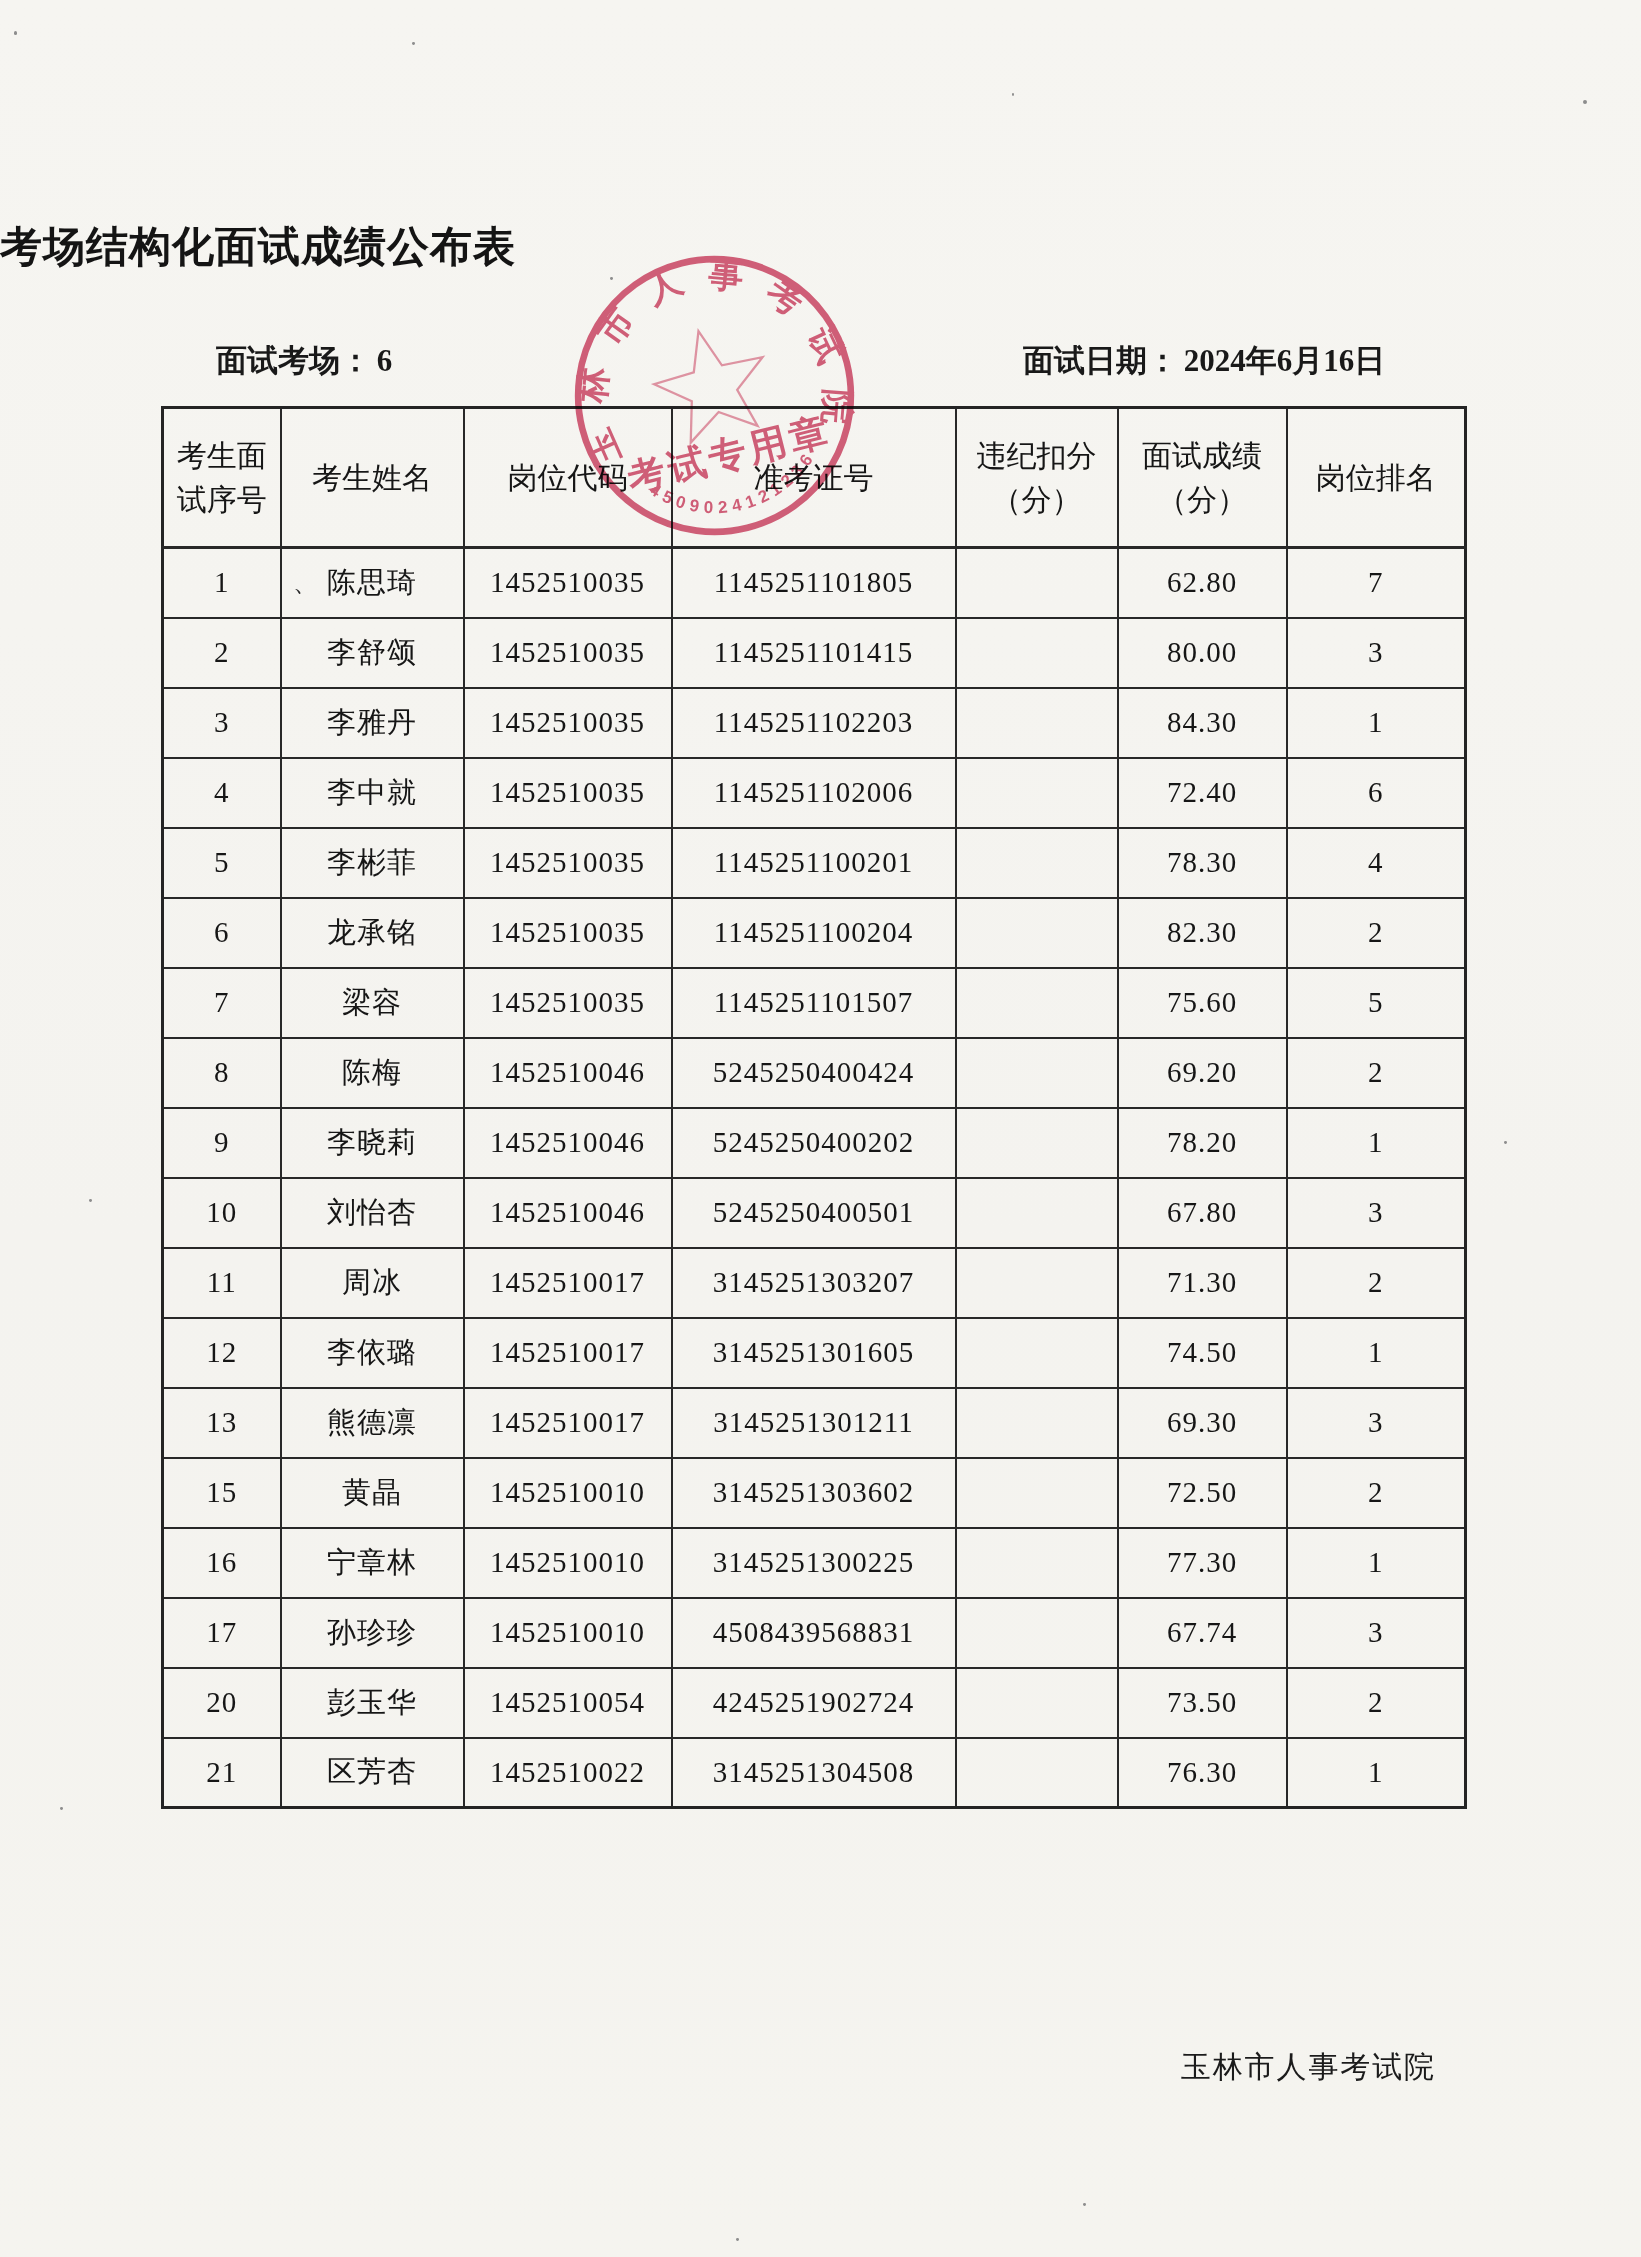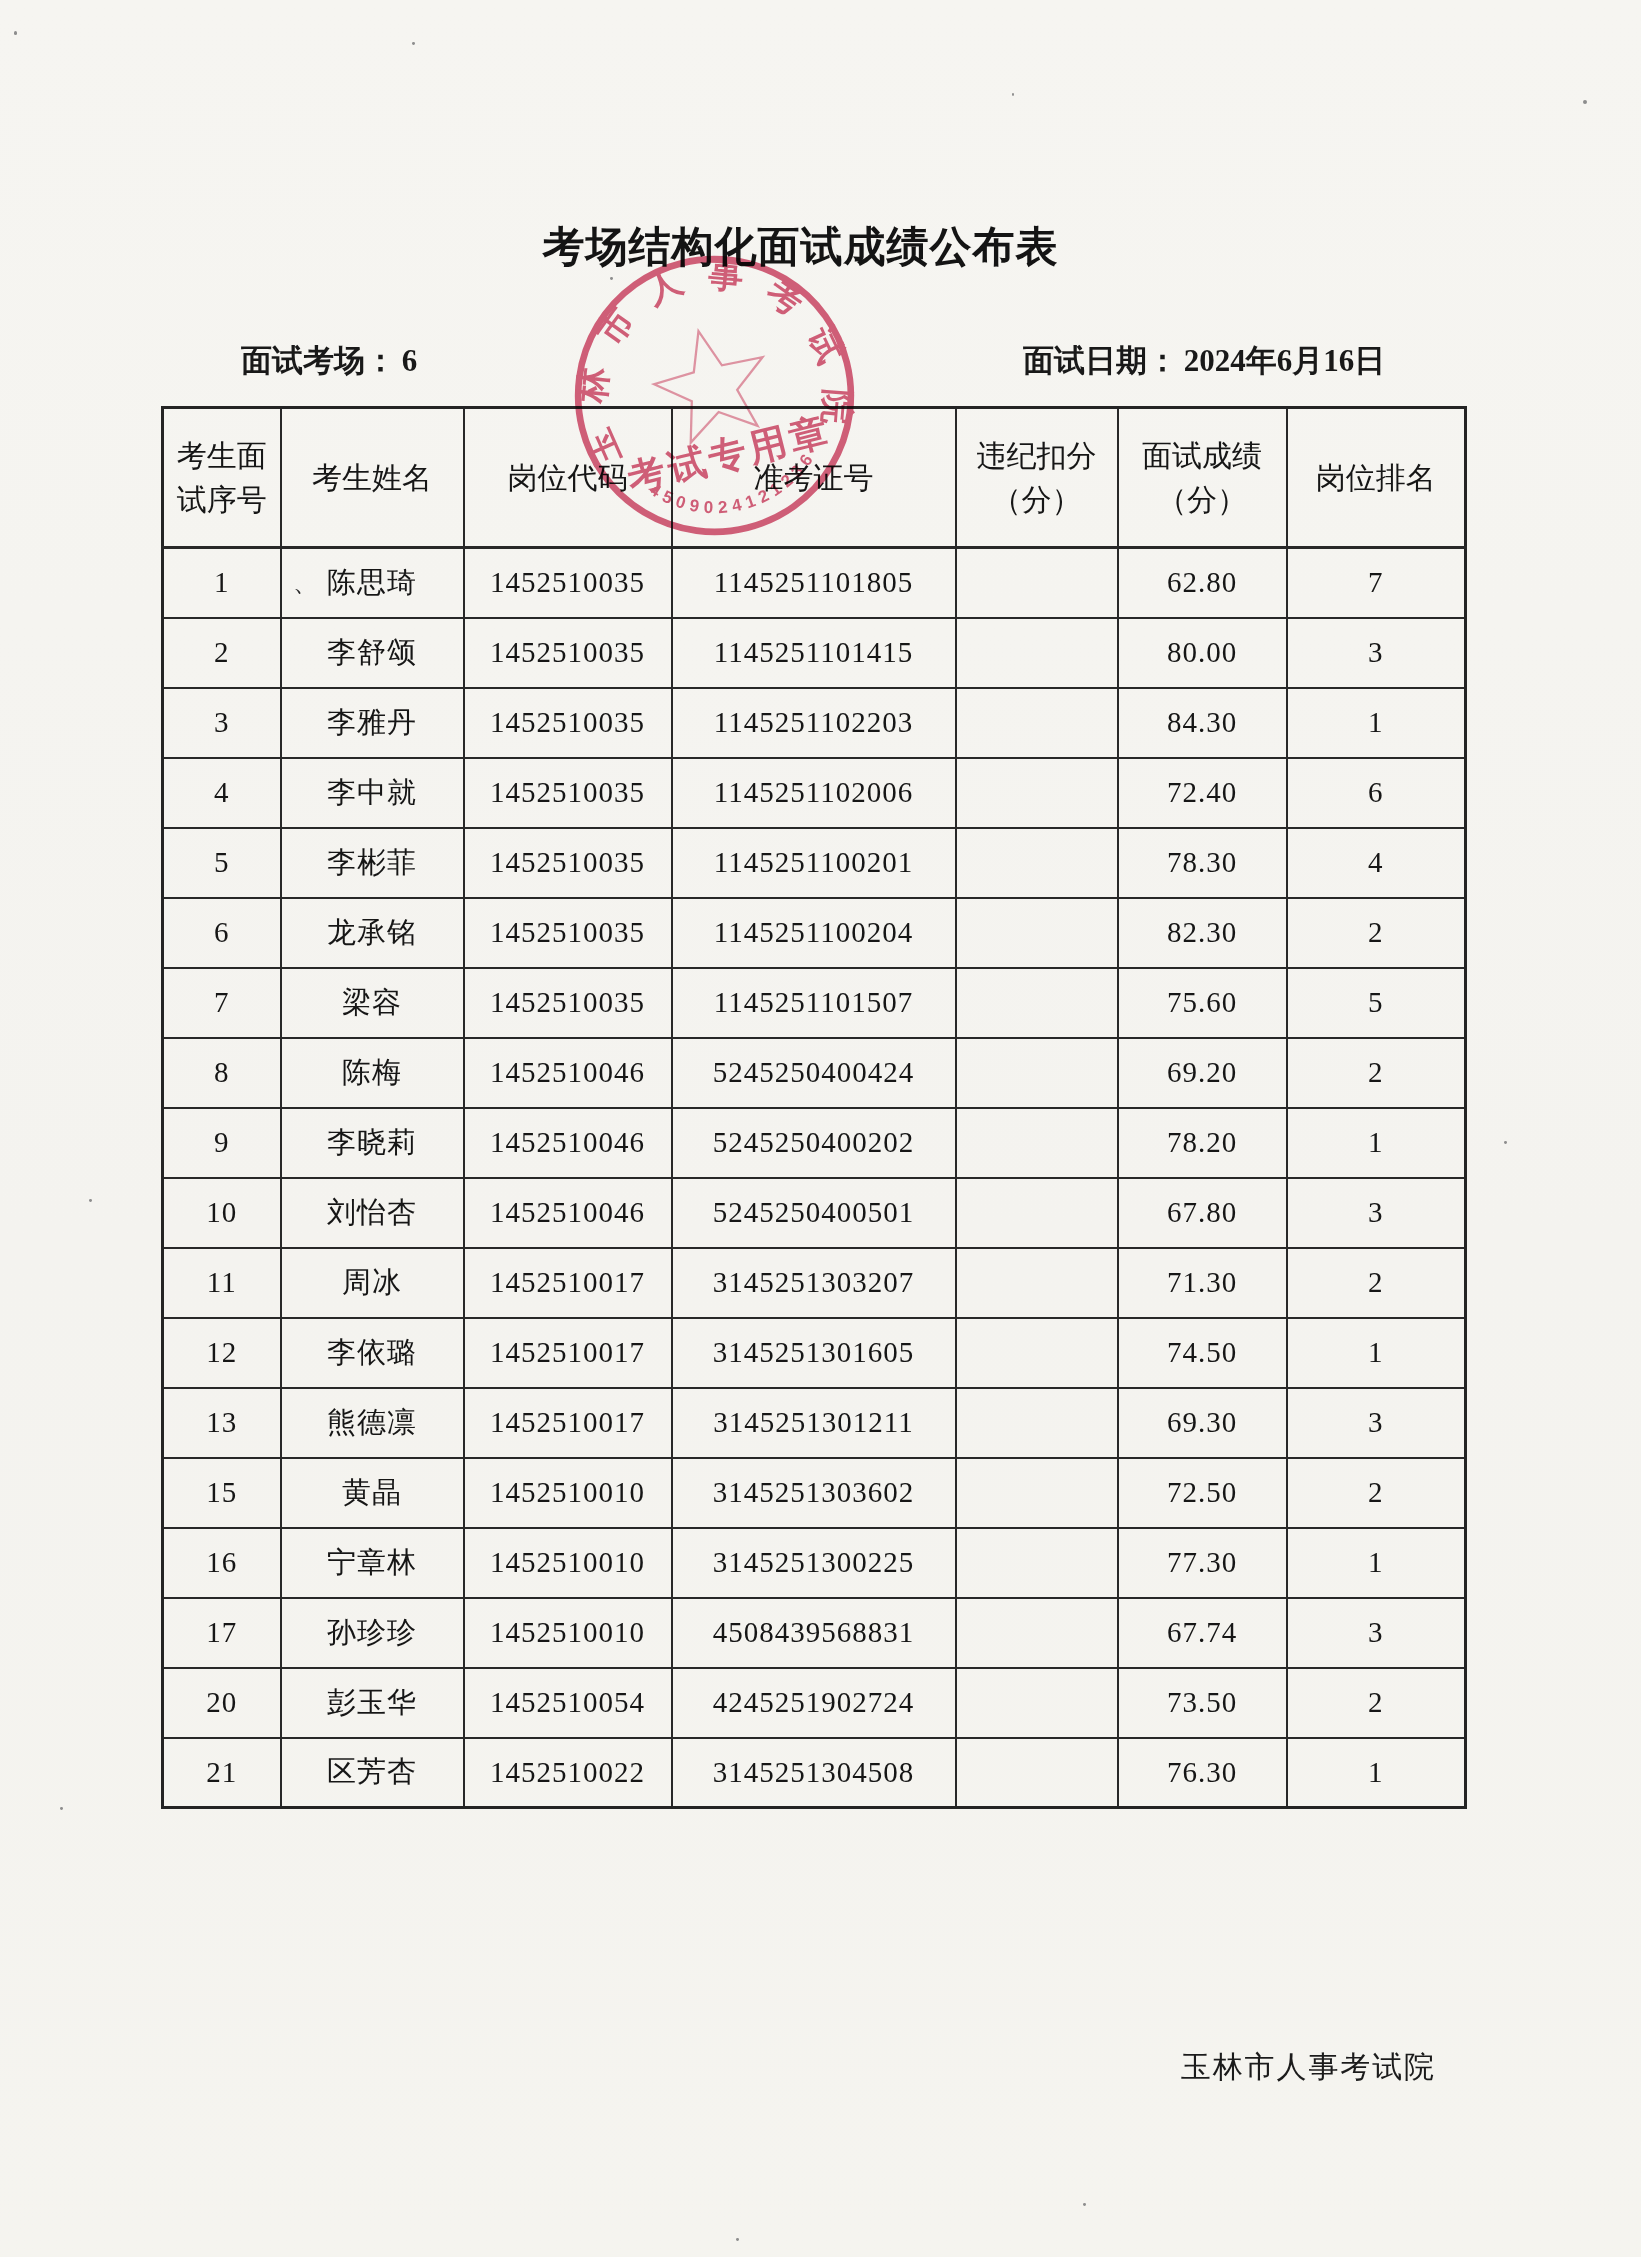--- a/index.html
+++ b/index.html
@@ -7,25 +7,24 @@
     width:1641px;height:2257px;
     background:#f5f4f0;
     font-family:"Liberation Serif","DejaVu Serif",serif;
     color:#1d1d1d;
     position:relative;
     overflow:hidden;
   }
   .paper{position:absolute;inset:0;background:linear-gradient(180deg,#f6f5f1 0%,#f4f3ef 55%,#f5f4ef 100%);}
   .title{
     position:absolute;top:191px;left:0;width:1601px;
-    text-align:center;
     font-family:"Liberation Sans","DejaVu Sans",sans-serif;
     font-size:42px;font-weight:bold;letter-spacing:1px;color:#141414;
   }
-  .meta-room{position:absolute;left:216px;top:340px;font-size:31px;font-weight:600;color:#191919;margin-left:25px;}
+  .meta-room{position:absolute;left:216px;top:340px;font-size:31px;font-weight:600;color:#191919;}
   .meta-date{position:absolute;left:1023px;top:340px;font-size:31px;font-weight:700;color:#191919;}
   .meta-room .val,.meta-date .val{margin-left:5.8px;}
   table.score{
     position:absolute;left:161px;top:406px;
     width:1302px;
     border-collapse:collapse;
     table-layout:fixed;
     border:3.9px solid #242424;
   }
   table.score th,table.score td{

